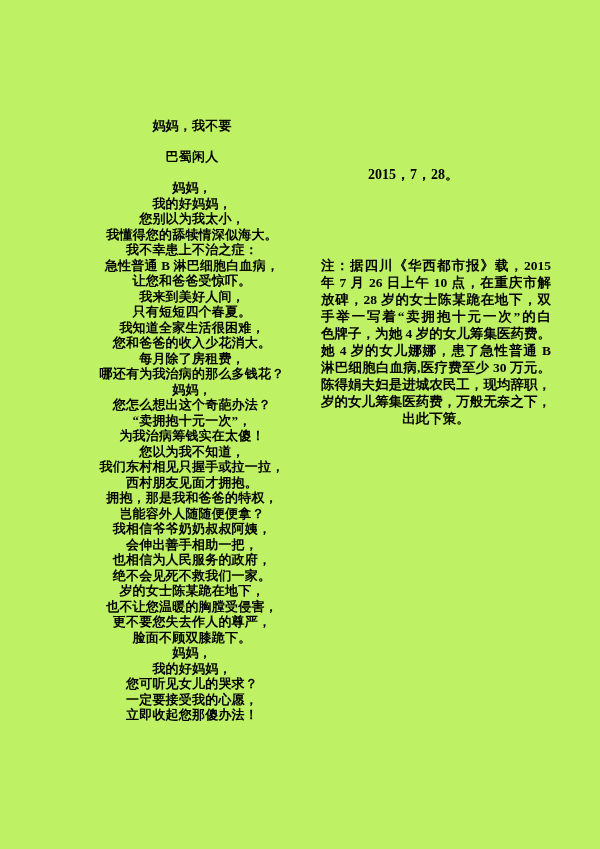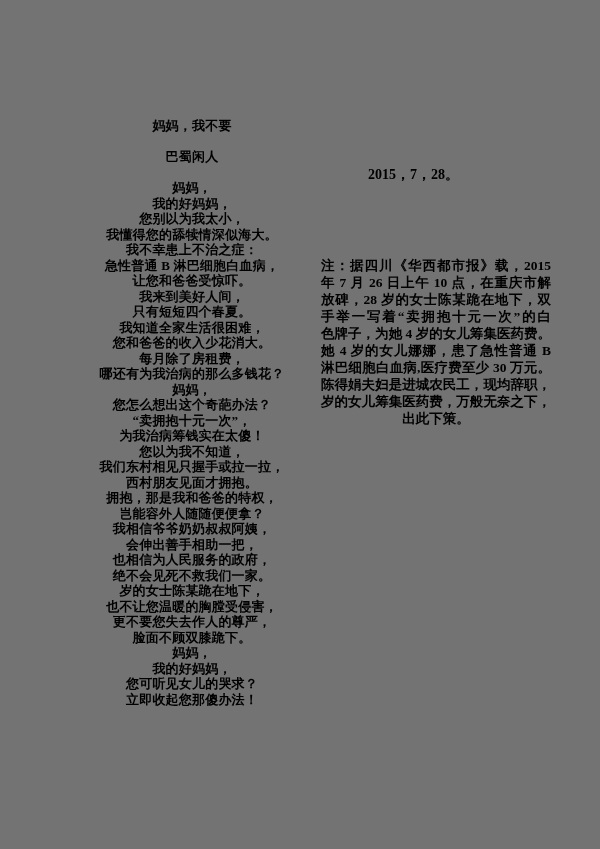--- a/index.html
+++ b/index.html
@@ -11,21 +11,21 @@
     height: 849px;
     background: #ffffff;
     position: relative;
     overflow: hidden;
     font-family: "Liberation Serif", "DejaVu Serif", serif;
     color: #000000;
   }
   .page {
     position: absolute;
     inset: 0;
-    background: #737373;
+    background: #bef264;
     padding-left: 16px;
   }
   
   .poem-col {
     position: absolute;
     left: 60px;
     top: 118px;
     width: 264px;
     text-align: center;
     font-weight: bold;
@@ -106,20 +106,21 @@
         <div>会伸出善手相助一把，</div>
         <div>也相信为人民服务的政府，</div>
         <div>绝不会见死不救我们一家。</div>
         <div>岁的女士陈某跪在地下，</div>
         <div>也不让您温暖的胸膛受侵害，</div>
         <div>更不要您失去作人的尊严，</div>
         <div>脸面不顾双膝跪下。</div>
         <div>妈妈，</div>
         <div>我的好妈妈，</div>
         <div>您可听见女儿的哭求？</div>
+        <div>一定要接受我的心愿，</div>
         <div>立即收起您那傻办法！</div>
       </div>
   </div>
 
   <div class="date-line">2015，7，28。</div>
 
   <div class="note-col">
       <div>注：据四川《华西都市报》载，2015</div>
       <div>年 7 月 26 日上午 10 点，在重庆市解</div>
       <div>放碑，28 岁的女士陈某跪在地下，双</div>

